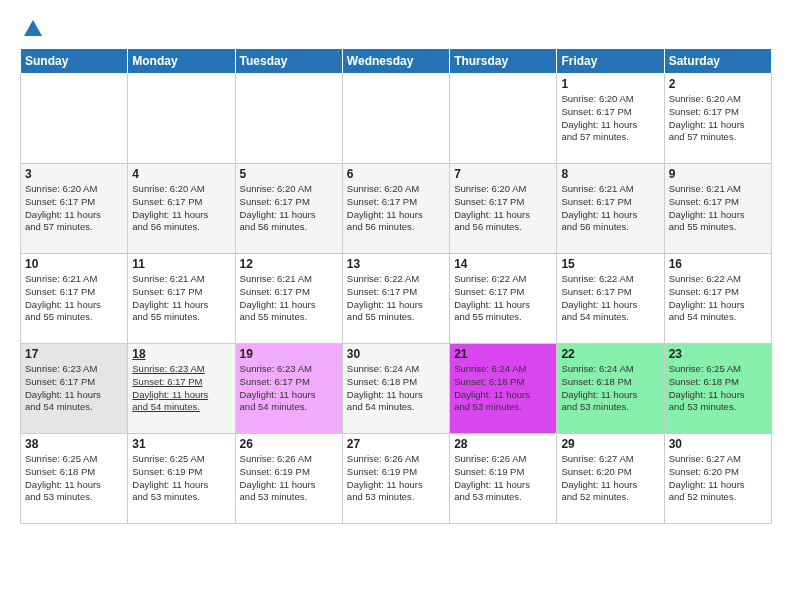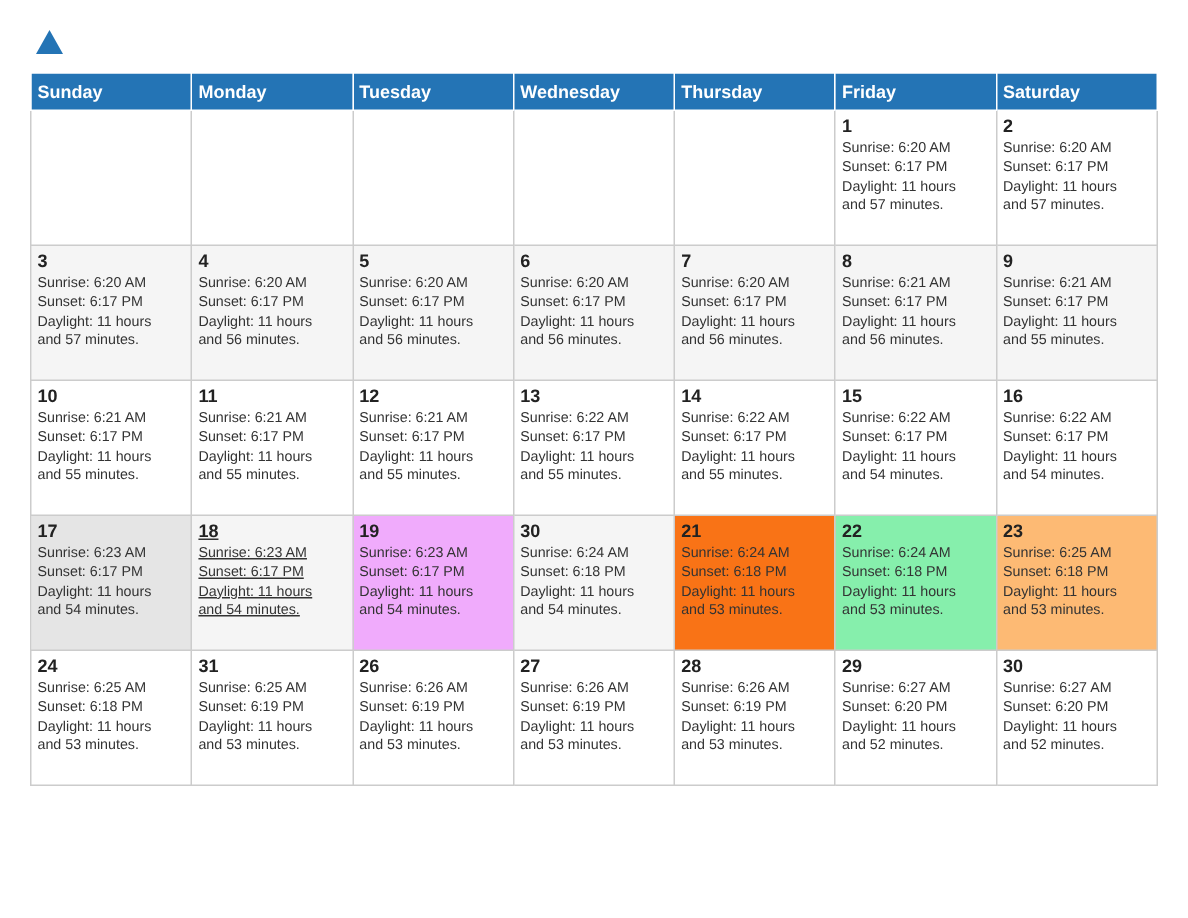--- a/index.html
+++ b/index.html
@@ -216,35 +216,35 @@
 Daylight: 11 hours
 and 54 minutes.</span></td>
           <td style="background: #f0abfc;"><span class="day-num">19</span><span class="day-info" style="white-space: pre-line;">Sunrise: 6:23 AM
 Sunset: 6:17 PM
 Daylight: 11 hours
 and 54 minutes.</span></td>
           <td style="background: rgb(245, 245, 245);"><span class="day-num">30</span><span class="day-info" style="white-space: pre-line;">Sunrise: 6:24 AM
 Sunset: 6:18 PM
 Daylight: 11 hours
 and 54 minutes.</span></td>
-          <td style="background: #f97316;"><span class="day-num">21</span><span class="day-info" style="white-space: pre-line;">Sunrise: 6:24 AM
+          <td style="background: #d946ef;"><span class="day-num">21</span><span class="day-info" style="white-space: pre-line;">Sunrise: 6:24 AM
 Sunset: 6:18 PM
 Daylight: 11 hours
 and 53 minutes.</span></td>
           <td style="background: #86efac;"><span class="day-num">22</span><span class="day-info" style="white-space: pre-line;">Sunrise: 6:24 AM
 Sunset: 6:18 PM
 Daylight: 11 hours
 and 53 minutes.</span></td>
-          <td style="background: #fdba74;"><span class="day-num">23</span><span class="day-info" style="white-space: pre-line;">Sunrise: 6:25 AM
-Sunset: 6:18 PM
-Daylight: 11 hours
-and 53 minutes.</span></td>
-        </tr>
-        <tr>
-          <td><span class="day-num">24</span><span class="day-info" style="white-space: pre-line;">Sunrise: 6:25 AM
+          <td style="background: #86efac;"><span class="day-num">23</span><span class="day-info" style="white-space: pre-line;">Sunrise: 6:25 AM
+Sunset: 6:18 PM
+Daylight: 11 hours
+and 53 minutes.</span></td>
+        </tr>
+        <tr>
+          <td><span class="day-num">38</span><span class="day-info" style="white-space: pre-line;">Sunrise: 6:25 AM
 Sunset: 6:18 PM
 Daylight: 11 hours
 and 53 minutes.</span></td>
           <td><span class="day-num">31</span><span class="day-info" style="white-space: pre-line;">Sunrise: 6:25 AM
 Sunset: 6:19 PM
 Daylight: 11 hours
 and 53 minutes.</span></td>
           <td><span class="day-num">26</span><span class="day-info" style="white-space: pre-line;">Sunrise: 6:26 AM
 Sunset: 6:19 PM
 Daylight: 11 hours

